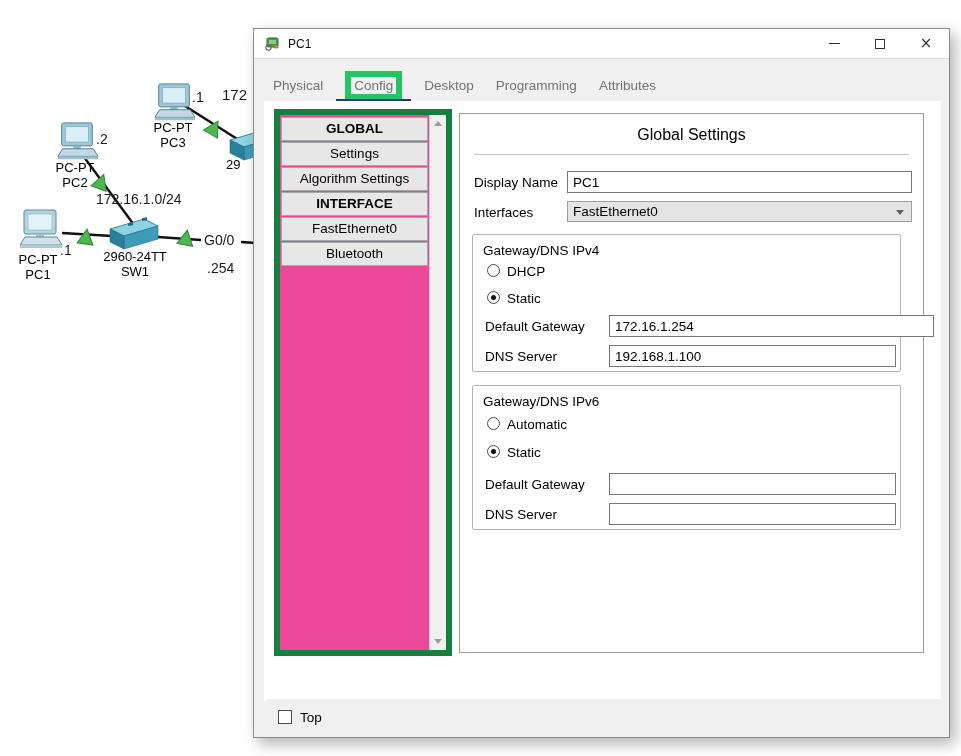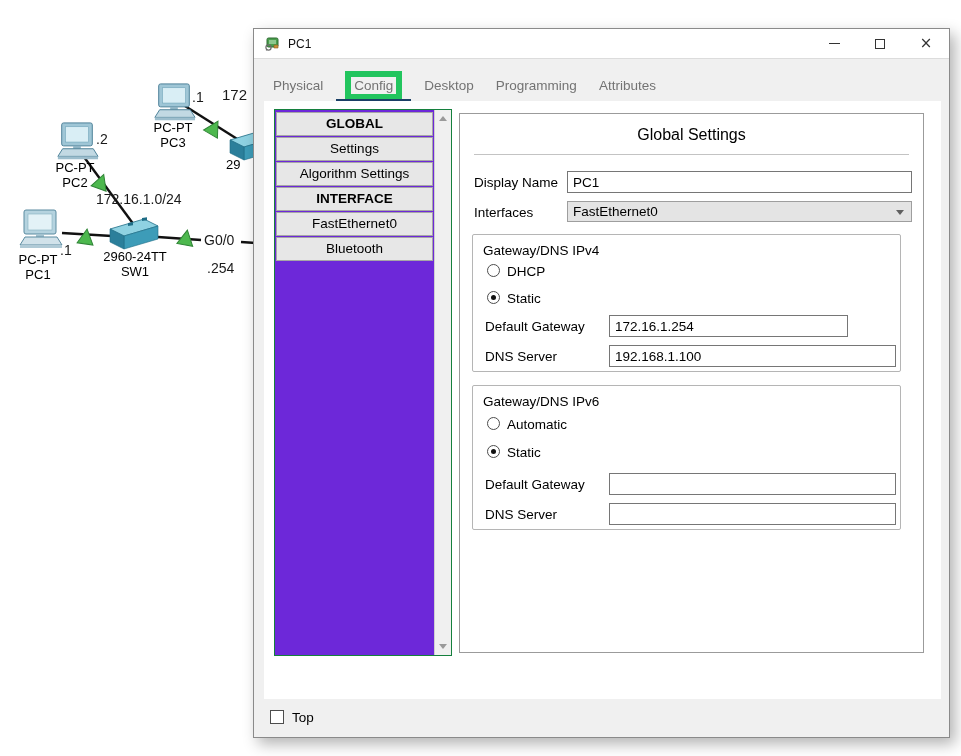--- a/index.html
+++ b/index.html
@@ -30,21 +30,21 @@
   .tabs { position: absolute; left: 8px; top: 44px; height: 26px; display: flex; }
   .tab { position: relative; padding: 0 11px; line-height: 26px; font-size: 13.5px; color: #737373; }
   .tab.selected .tab-txt { border: 6px solid #22c55e; padding: 1px 3px; }
   .tab.selected::after { content: ""; position: absolute; left: 2px; right: 2px; bottom: -4px; height: 4px; background: #1b3f66; }
 
   
   .pane { position: absolute; left: 10px; top: 72px; width: 677px; height: 600px; background: #ffffff; }
 
   
   .sidebar { position: absolute; left: 10px; top: 8px; width: 178px; height: 547px;
-             border: 1px solid #15803d; background: #6d28d9; display: flex; }
+             border: 6px solid #15803d; background: #ec4899; display: flex; }
   .side-list { flex: 1 1 auto; padding: 1px 1px; }
   .sideBtn { display: block; width: 100%; height: 24px; margin: 1px 0; line-height: 22px; text-align: center;
              background: #e7e7e7; border: 1px solid #a6a6a6; font-size: 13.5px; color: #000; }
   .sideBtn.hdr { font-weight: bold; }
   .side-scroll { flex: 0 0 17px; background: #f0f0f0; border-left: 1px solid #cfcfcf; position: relative; }
   .chev { position: absolute; left: 4px; width: 0; height: 0; border-left: 4px solid transparent; border-right: 4px solid transparent; }
   .chev.up { top: 6px; border-bottom: 5px solid #9a9a9a; }
   .chev.down { bottom: 6px; border-top: 5px solid #9a9a9a; }
 
   
@@ -61,21 +61,21 @@
                    border-left: 4px solid transparent; border-right: 4px solid transparent; border-top: 5px solid #606060; }
 
   .grp { position: absolute; left: 12px; width: 429px; border: 1px solid #b5b5b5; border-radius: 2px; background: #fff; }
   .grp-title { position: absolute; left: 10px; top: 8px; font-size: 13.5px; }
   .radio-row { position: absolute; left: 14px; display: flex; }
   .radio { width: 13px; height: 13px; border: 1px solid #4d4d4d; border-radius: 50%; background: #fff; position: relative; }
   .radio.checked::after { content: ""; position: absolute; left: 3px; top: 3px; width: 5px; height: 5px; border-radius: 50%; background: #111; }
   .radio-lbl { margin-left: 7px; font-size: 13.5px; }
 
   
-  .bottombar { position: absolute; left: 4px; right: 0; bottom: 0; height: 38px; background: #f0f0f0; }
+  .bottombar { position: absolute; left: 12px; right: 0; bottom: 0; height: 38px; background: #f0f0f0; }
   .checkbox { position: absolute; left: 12px; top: 11px; width: 14px; height: 14px; border: 1px solid #4d4d4d; background: #fff; }
   .checkbox-lbl { position: absolute; left: 34px; top: 11px; font-size: 13.5px; }
 </style>
 </head>
 <body>
 
 <div class="screen">
 
   <svg class="topo-svg" width="260" height="300" viewBox="0 0 260 300">
     <line x1="62" y1="233" x2="112" y2="236" stroke="#111" stroke-width="2.4"></line>
@@ -230,21 +230,21 @@
           <div class="grp-title">Gateway/DNS IPv4</div>
           <div class="radio-row" style="top:29px;">
             <span class="radio"></span>
             <span class="radio-lbl">DHCP</span>
           </div>
           <div class="radio-row" style="top:56px;">
             <span class="radio checked"></span>
             <span class="radio-lbl">Static</span>
           </div>
           <span class="frow-label" style="left:12px; top:84px;">Default Gateway</span>
-          <input class="tin" style="left: 136px; top: 80px; width: 239px;" value="172.16.1.254">
+          <input class="tin" style="left: 136px; top: 80px; width: 325px;" value="172.16.1.254">
           <span class="frow-label" style="left:12px; top:114px;">DNS Server</span>
           <input class="tin" style="left: 136px; top: 110px; width: 287px;" value="192.168.1.100">
         </div>
 
         <div class="grp" style="top:271px; height:145px;">
           <div class="grp-title">Gateway/DNS IPv6</div>
           <div class="radio-row" style="top:31px;">
             <span class="radio"></span>
             <span class="radio-lbl">Automatic</span>
           </div>

